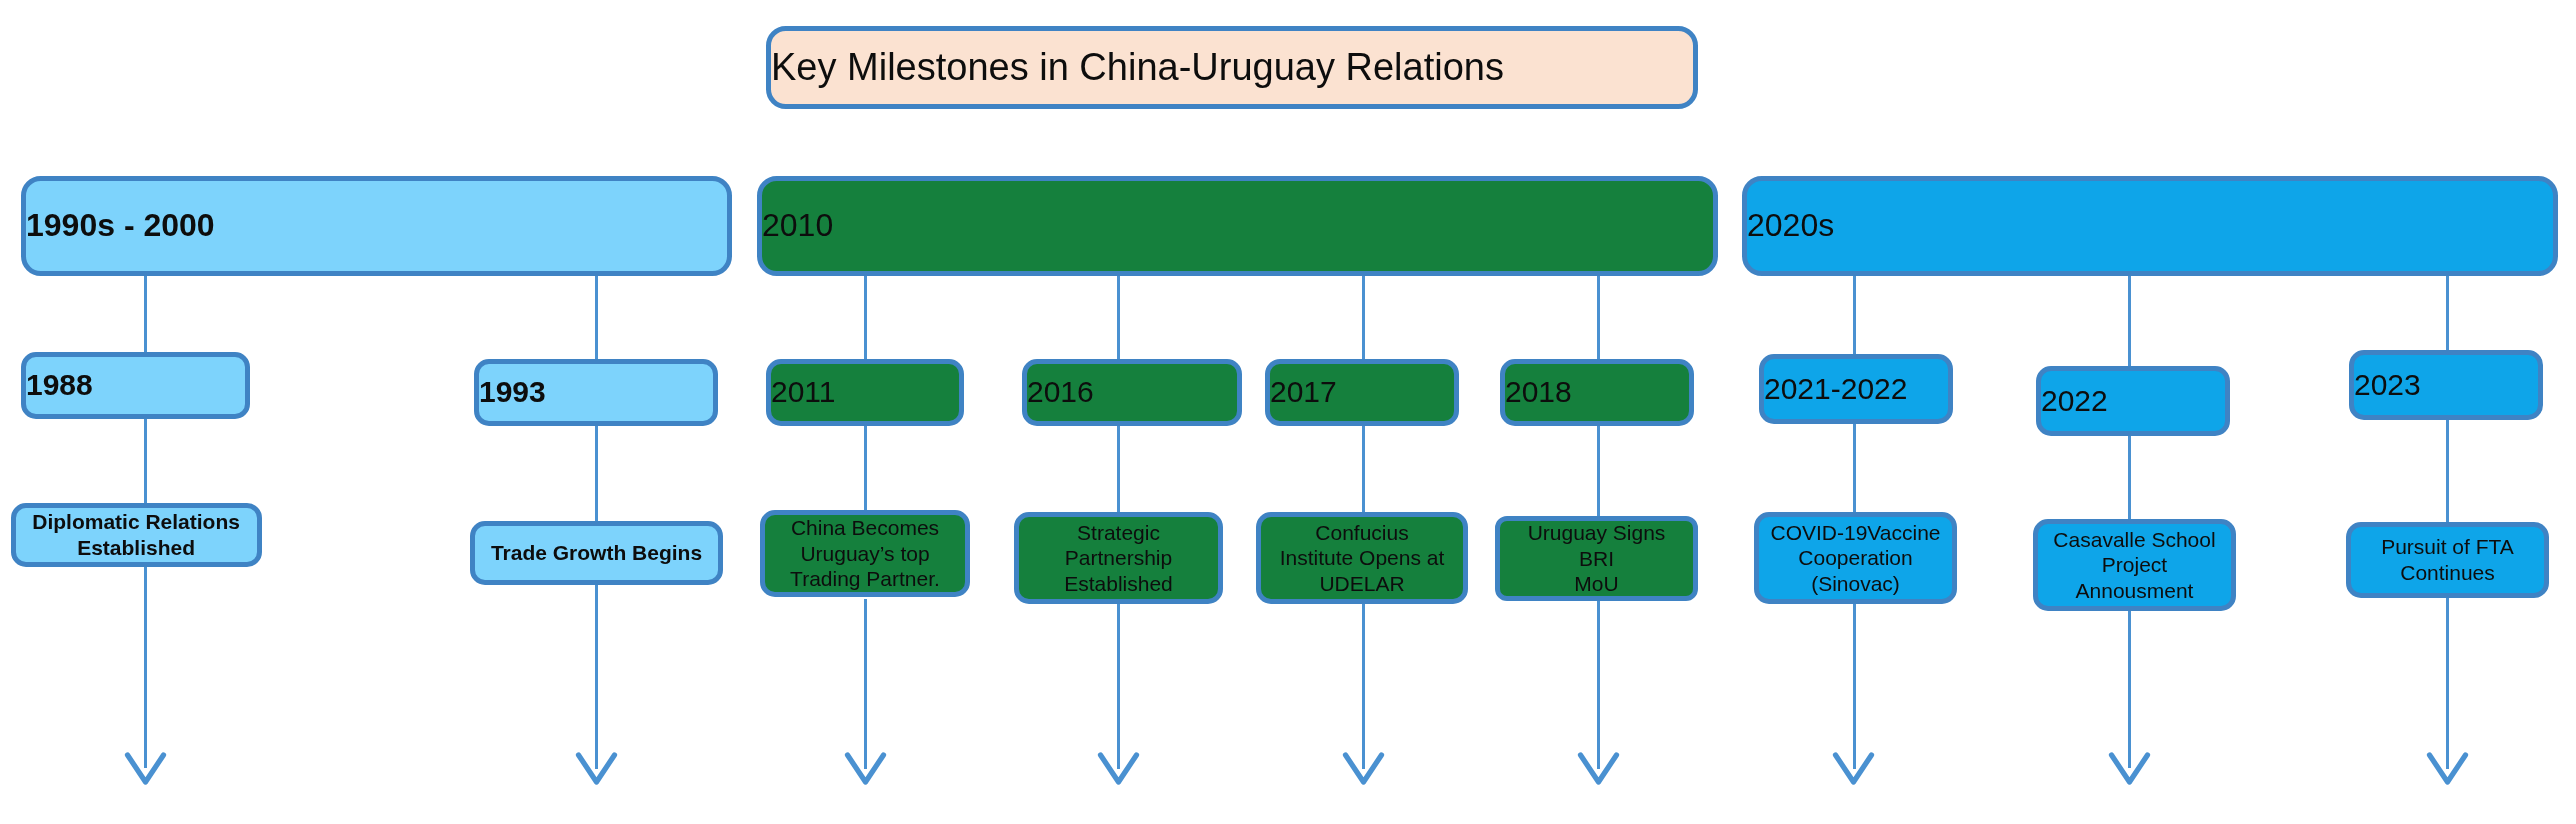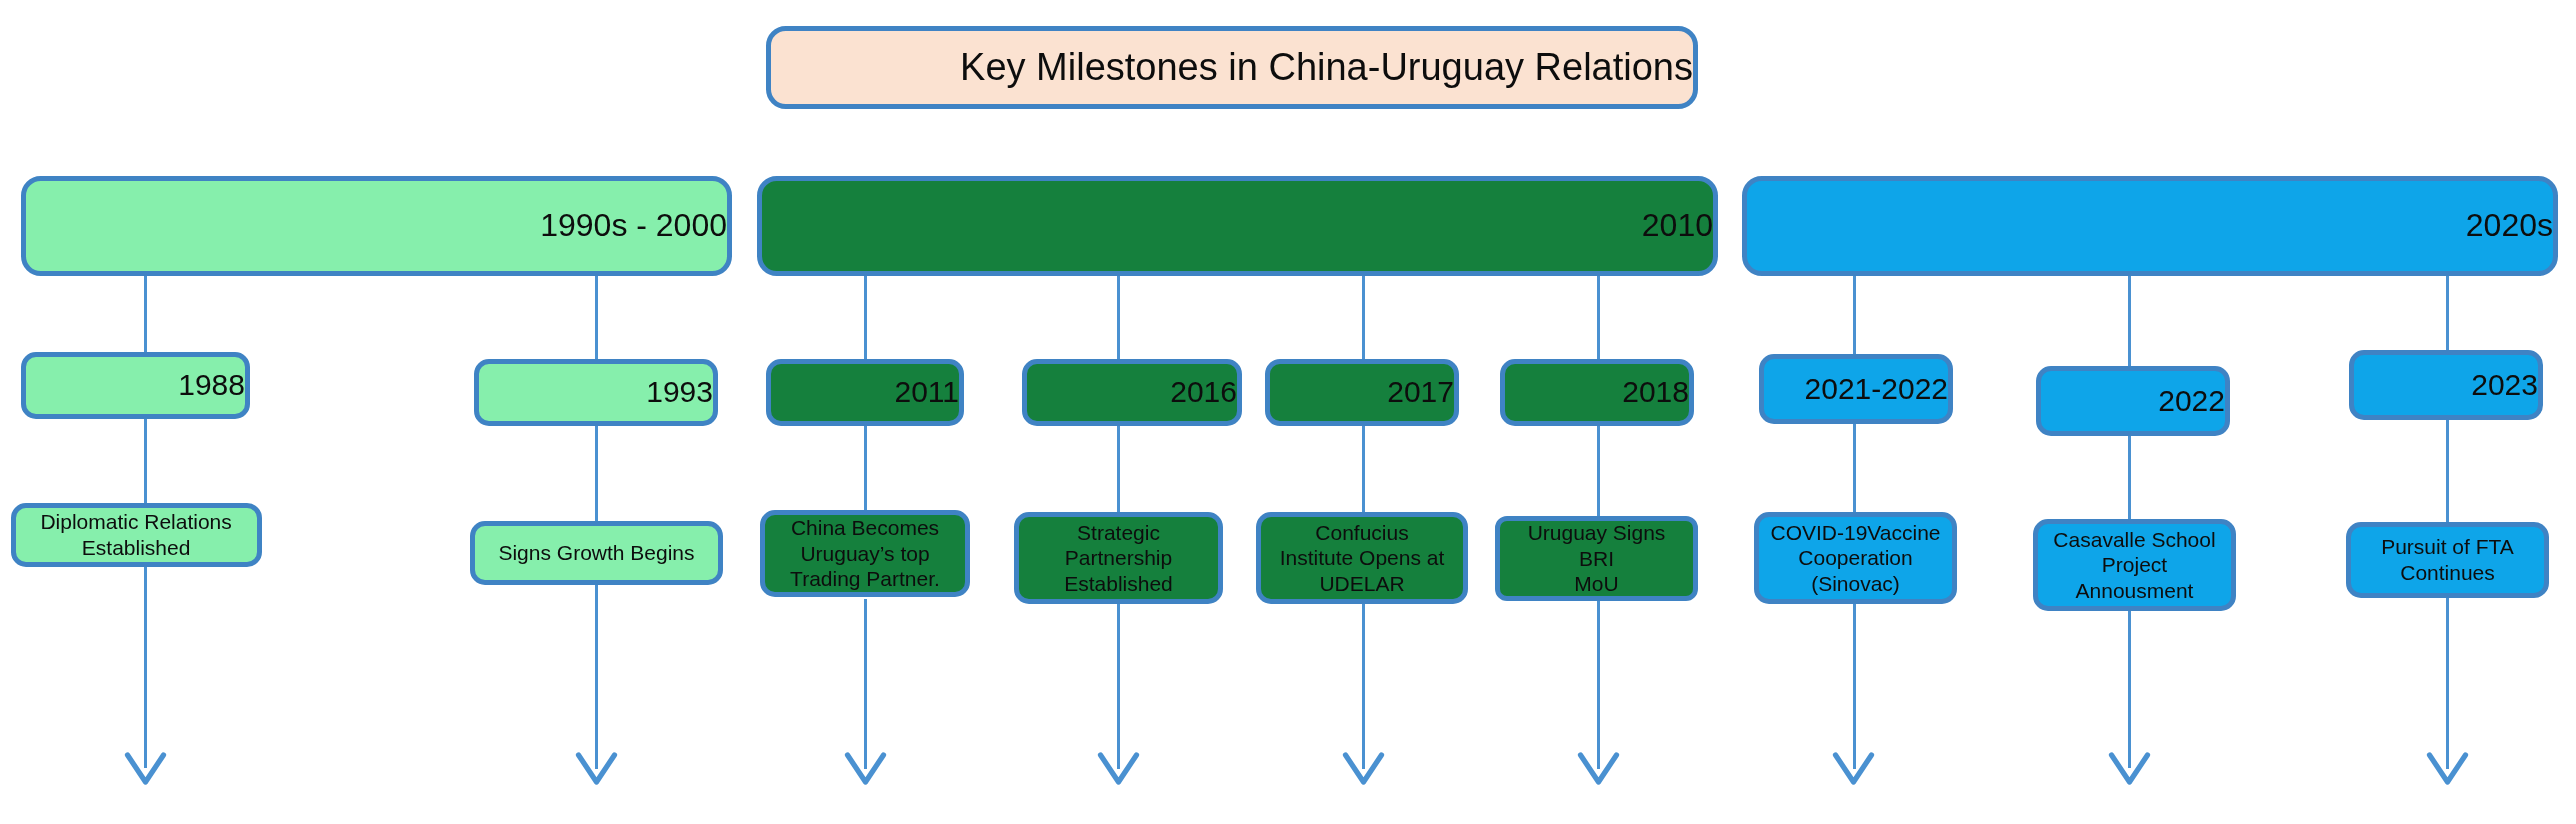--- a/index.html
+++ b/index.html
@@ -20,21 +20,21 @@
   }
 
   
   .node {
     position: absolute;
     box-sizing: border-box;
     border: 5.3px solid #3f83c4;
     border-radius: 16.6px;
     display: flex;
     align-items: center;
-    justify-content: flex-end;
+    justify-content: flex-start;
     text-align: center;
     line-height: 1.22;
     color: #0d0d0d;
     z-index: 3;
   }
 
   .title-node {
     font-size: 38px;
     border-radius: 19.7px;
   }
@@ -48,21 +48,21 @@
   }
   .detail-node {
     font-size: 21px;
     border-radius: 15px;
     padding: 4.5px 7.6px;
   }
   .detail-node .txt { display: block; width: 100%; }
 
   
   .fill-title { background: #fbe2d1; }
-  .fill-green { background: #86efac; }
+  .fill-green { background: #7dd3fc; font-weight: bold; }
   .fill-yellow{ background: #15803d; }
   .fill-blue  { background: #0ea5e9; }
 
   
   .conn {
     position: absolute;
     width: 3px;
     background: #4a91d1;
     z-index: 1;
   }
@@ -151,21 +151,21 @@
 
   <div class="node detail-node fill-green" style="left:10.6px; top:503px; width:251px; height:64px;">
     <span class="txt">
       <span>Diplomatic Relations</span><br>
       <span>Established</span>
     </span>
   </div>
 
   <div class="node detail-node fill-green" style="left:470px; top:521px; width:253px; height:64px;">
     <span class="txt">
-      <span>Signs Growth Begins</span>
+      <span>Trade Growth Begins</span>
     </span>
   </div>
 
   <div class="node detail-node fill-yellow" style="left:760px; top:510px; width:210px; height:87px;">
     <span class="txt">
       <span>China Becomes</span><br>
       <span>Uruguay’s top</span><br>
       <span>Trading Partner.</span>
     </span>
   </div>

